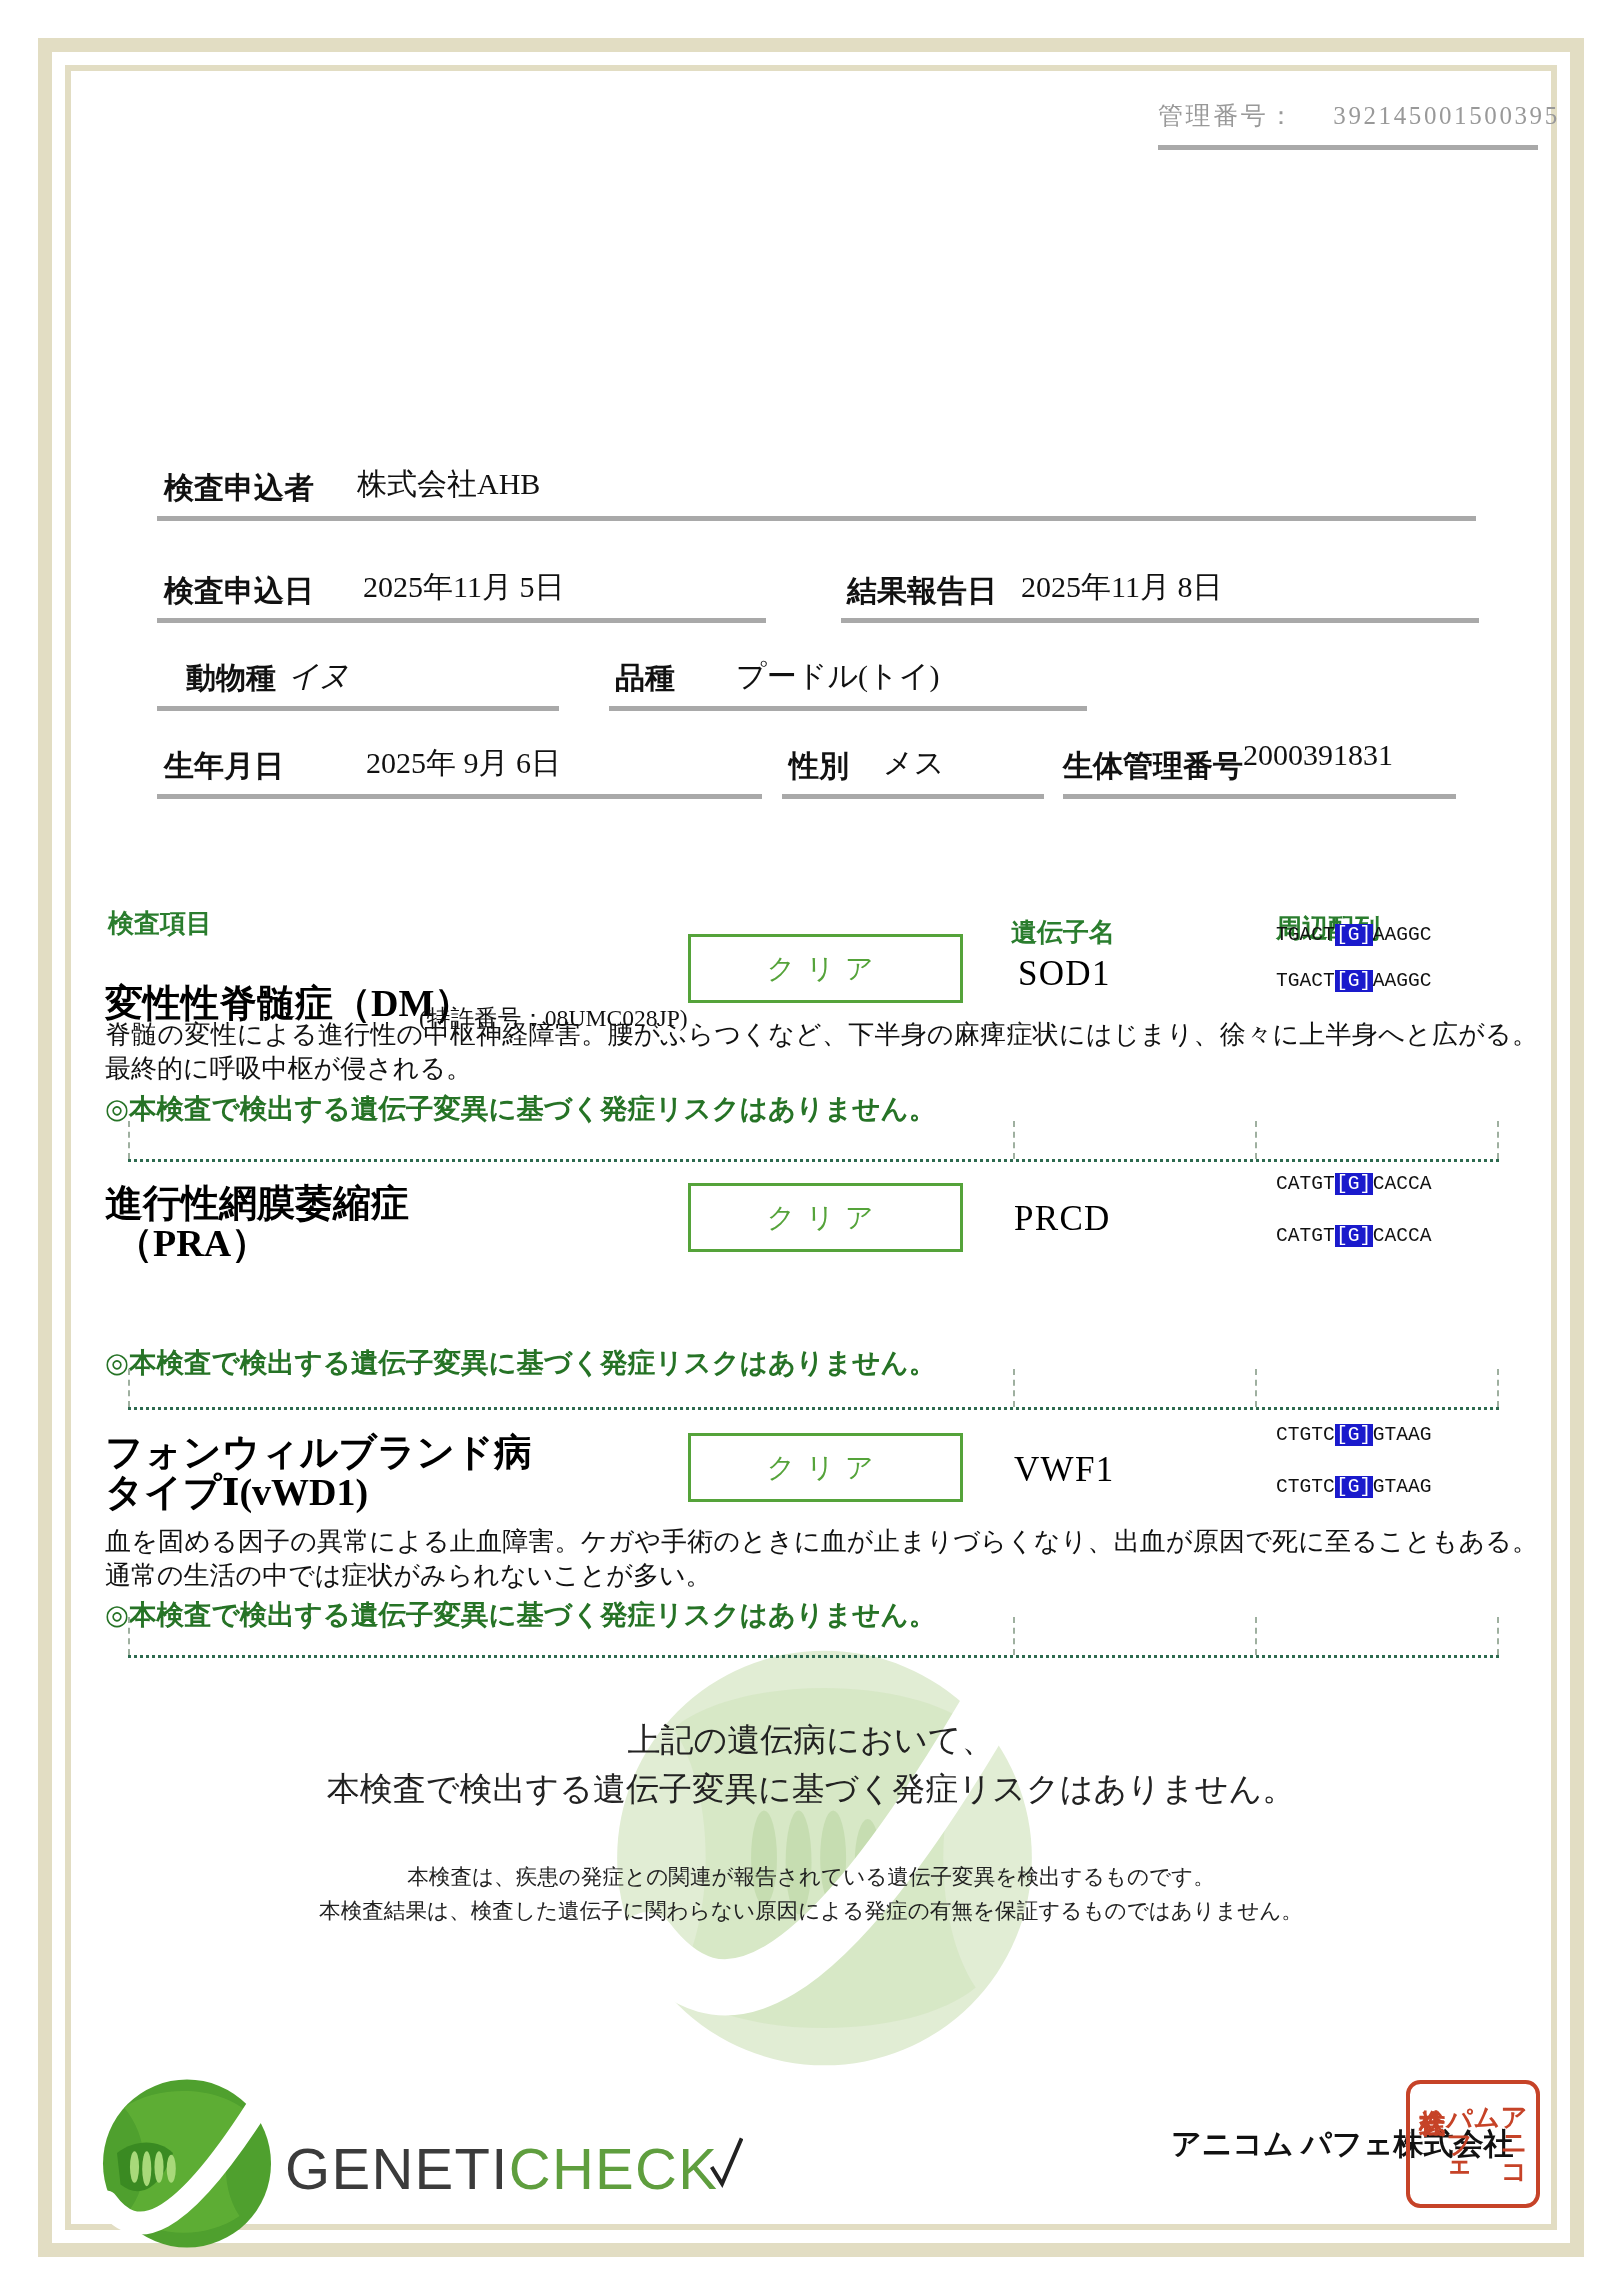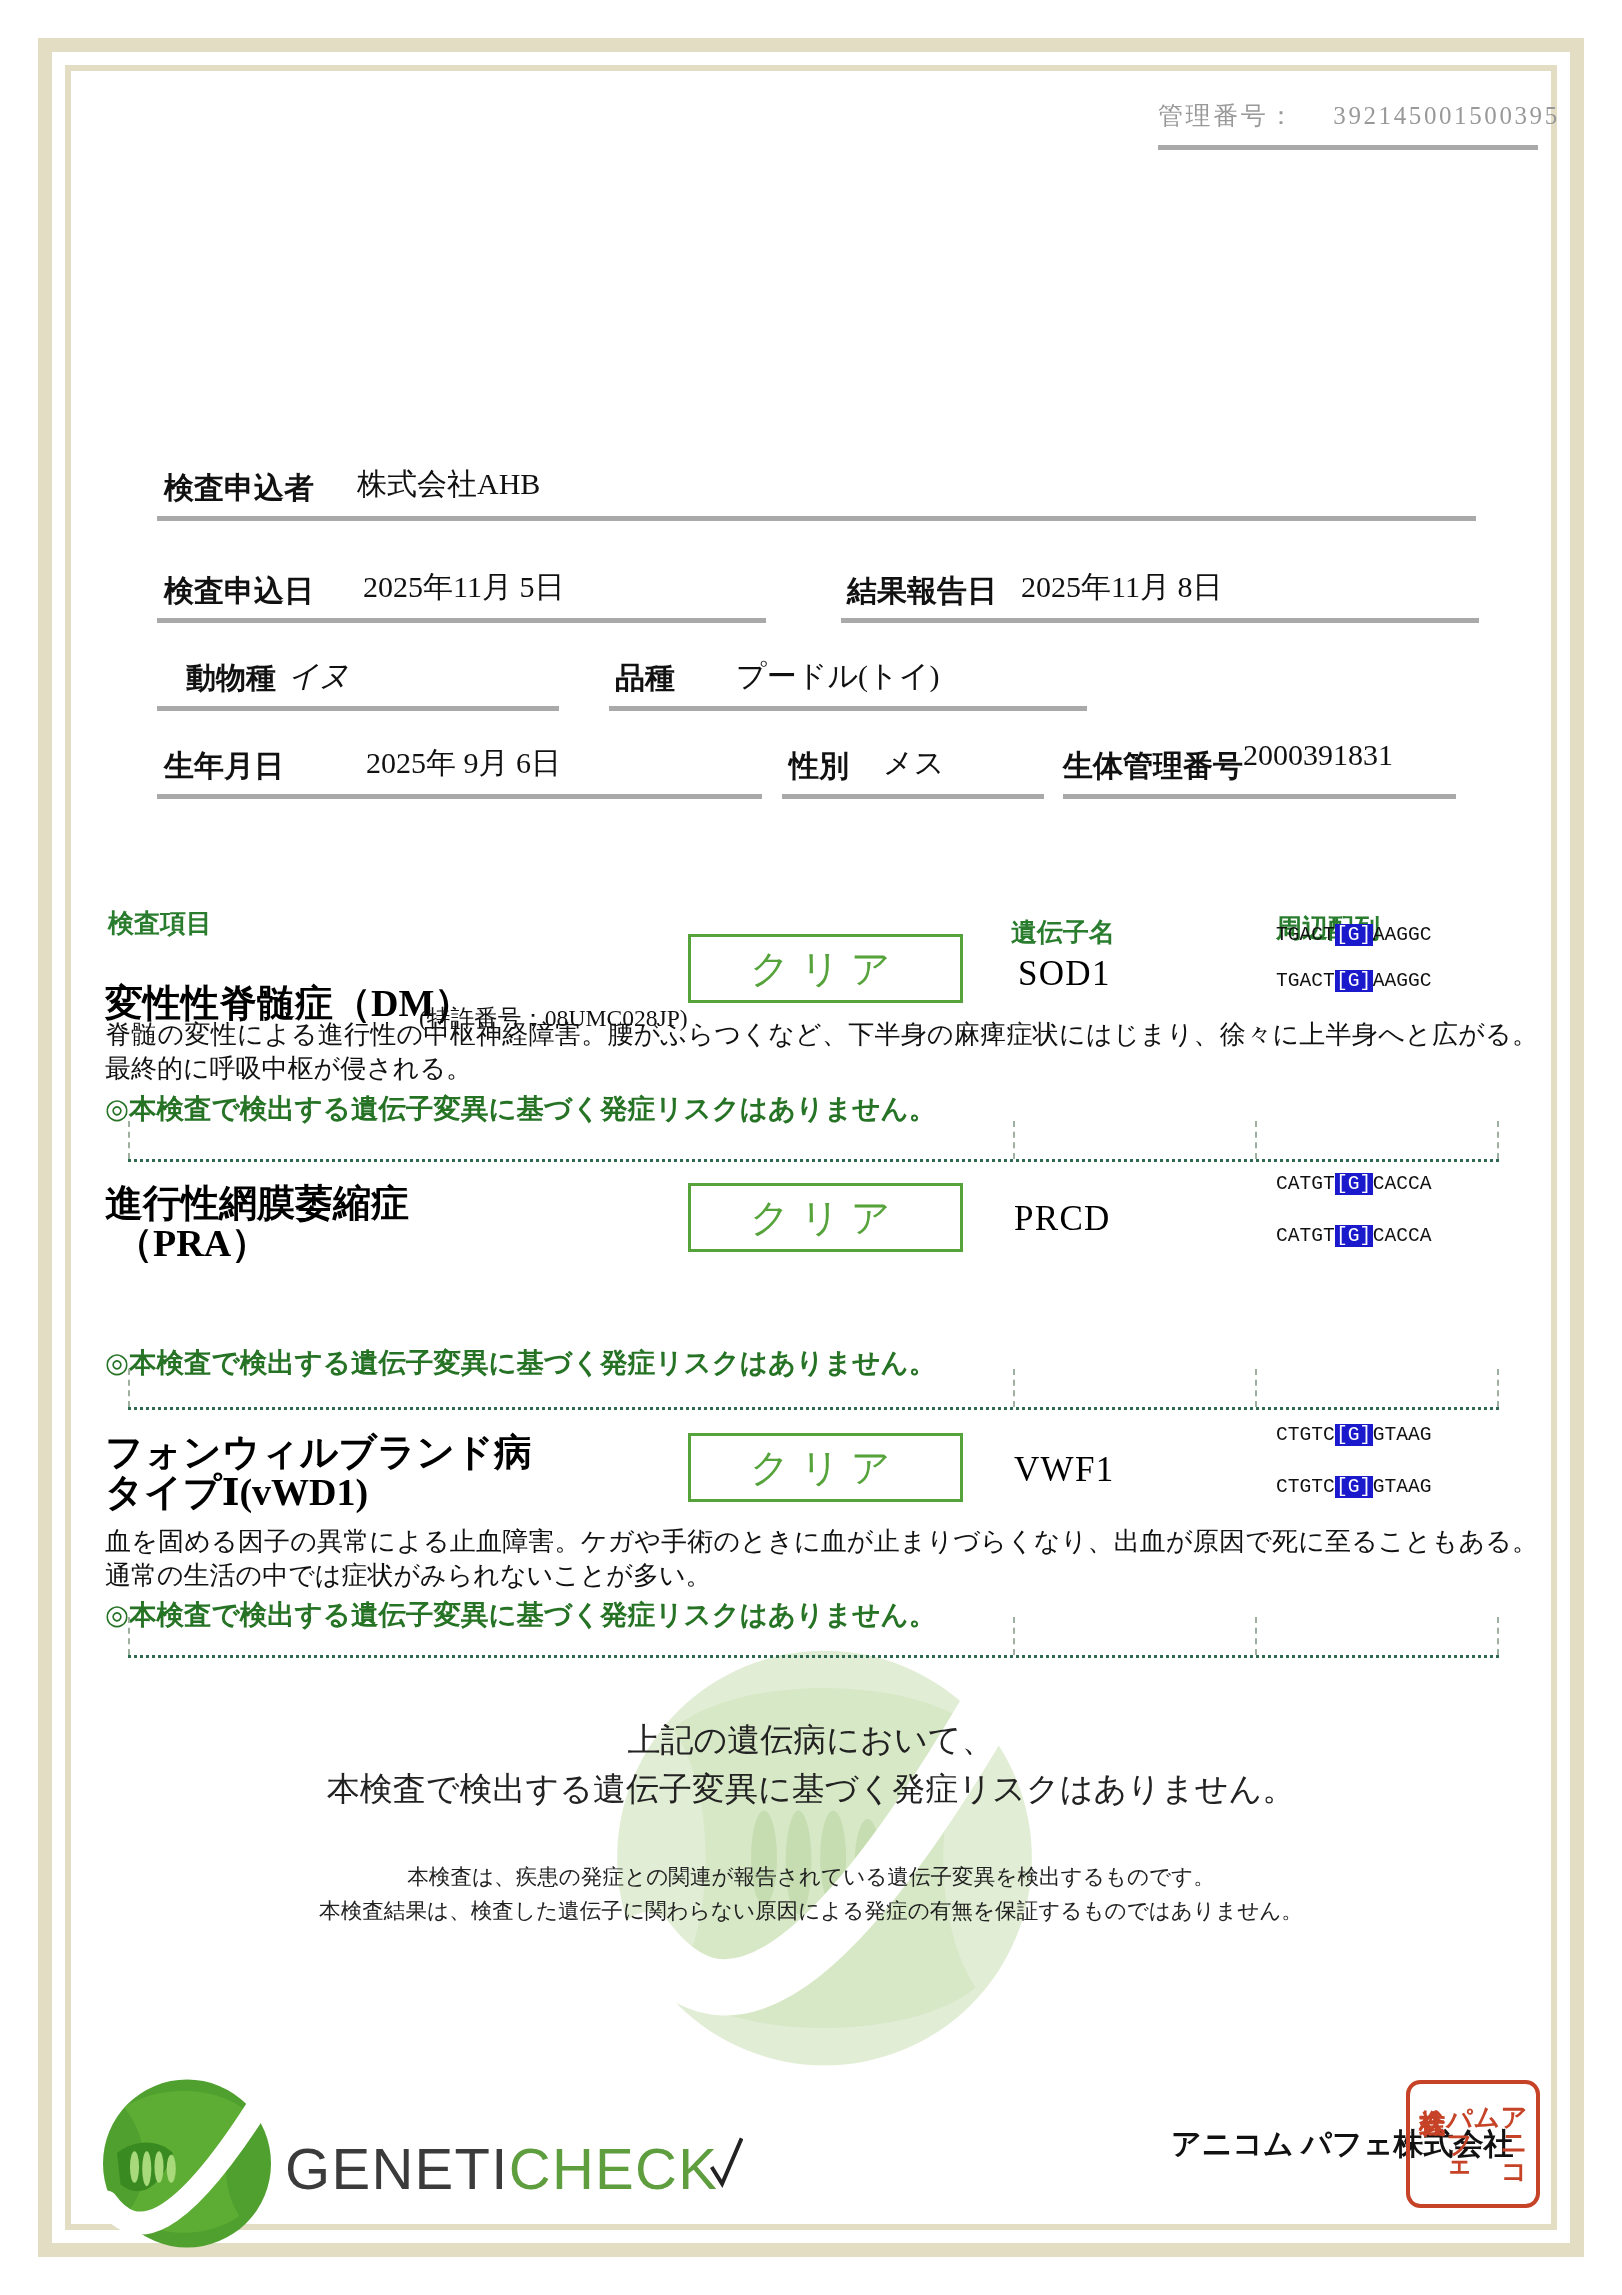--- a/index.html
+++ b/index.html
@@ -23,21 +23,21 @@
   .uline{position:absolute;height:4.6px;background:#a9a9a9;}
 
   .col-head{font-size:26px;font-weight:bold;color:#2a7d2e;}
 
   .disease{font-size:38px;font-weight:bold;color:#000;}
   .patent{font-size:23.6px;color:#111;}
   .gene{font-size:35px;color:#000;letter-spacing:1.3px;}
 
   .clear-btn{width:275px;height:69px;border:3.3px solid #55a33a;background:#fff;
              display:flex;align-items:center;justify-content:center;box-sizing:border-box;}
-  .clear-btn span{font-size:39px;color:#55a33a;letter-spacing:10.5px;font-family:"Liberation Serif","DejaVu Serif",serif;}
+  .clear-btn span{font-size:28px;color:#55a33a;letter-spacing:10.5px;font-family:"Liberation Serif","DejaVu Serif",serif;}
 
   .seq{font-family:"Liberation Mono","DejaVu Sans Mono",monospace;font-size:19.6px;color:#111;white-space:nowrap;}
   .seq .var{background:#1a1acc;color:#fff;padding:0 1.3px;}
 
   .desc{width:1433px;font-size:26px;line-height:1.3;color:#111;text-align:justify;}
   .risk{font-size:27.5px;font-weight:bold;color:#267326;}
 
   .sep{position:absolute;left:128px;width:1371px;height:39px;border-bottom:3.3px dotted #2d6a4f;}
   .sep .tick{position:absolute;bottom:0;width:0;height:38px;border-left:2px dashed #9fb0a0;}
 

